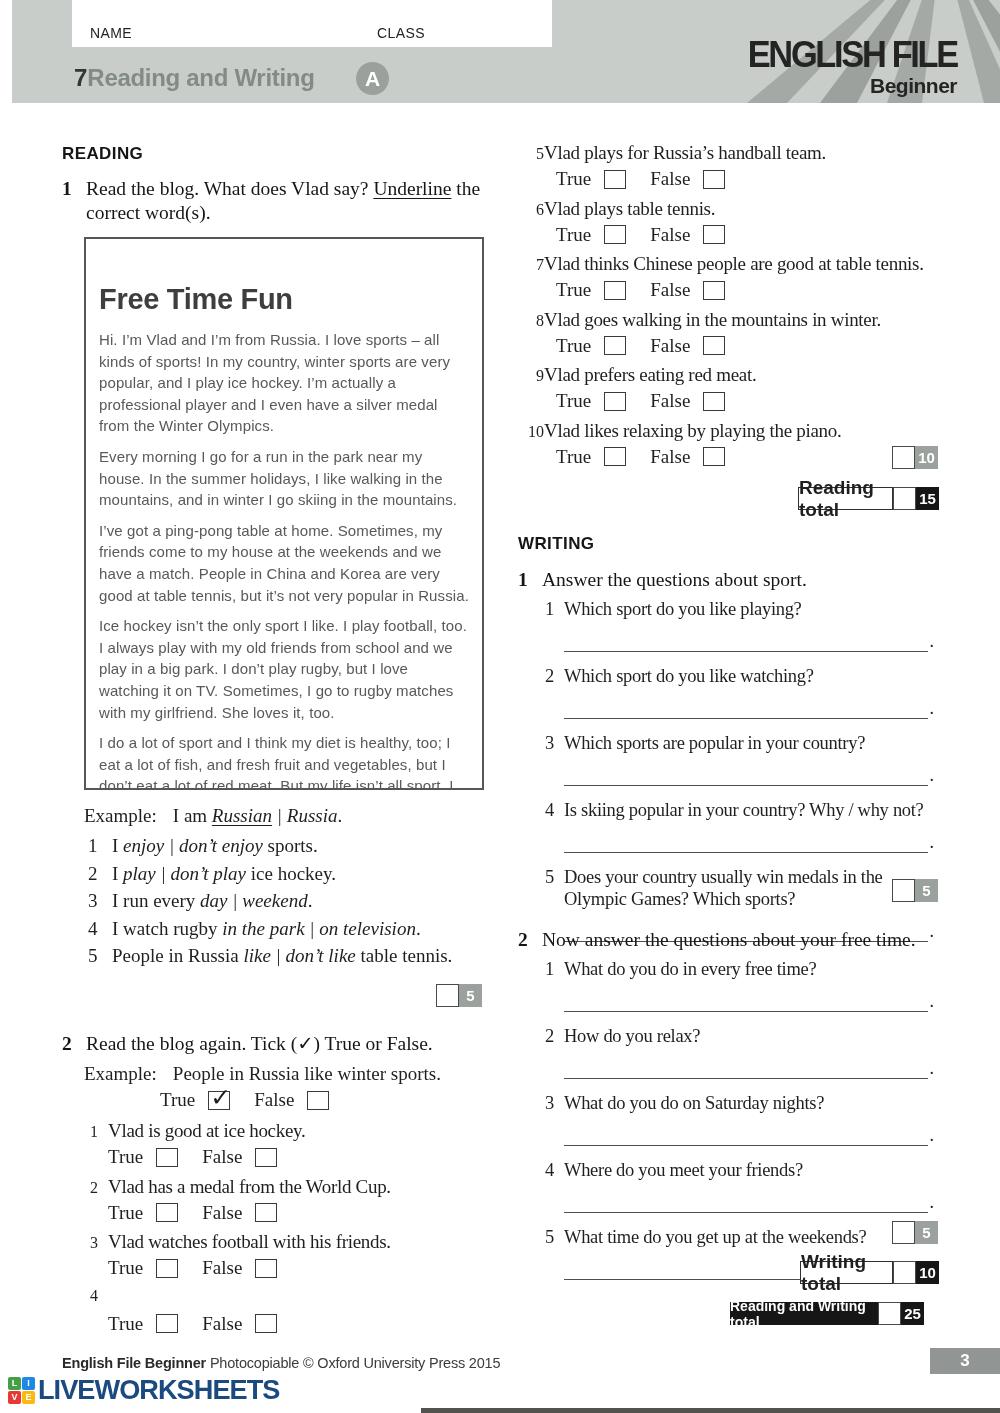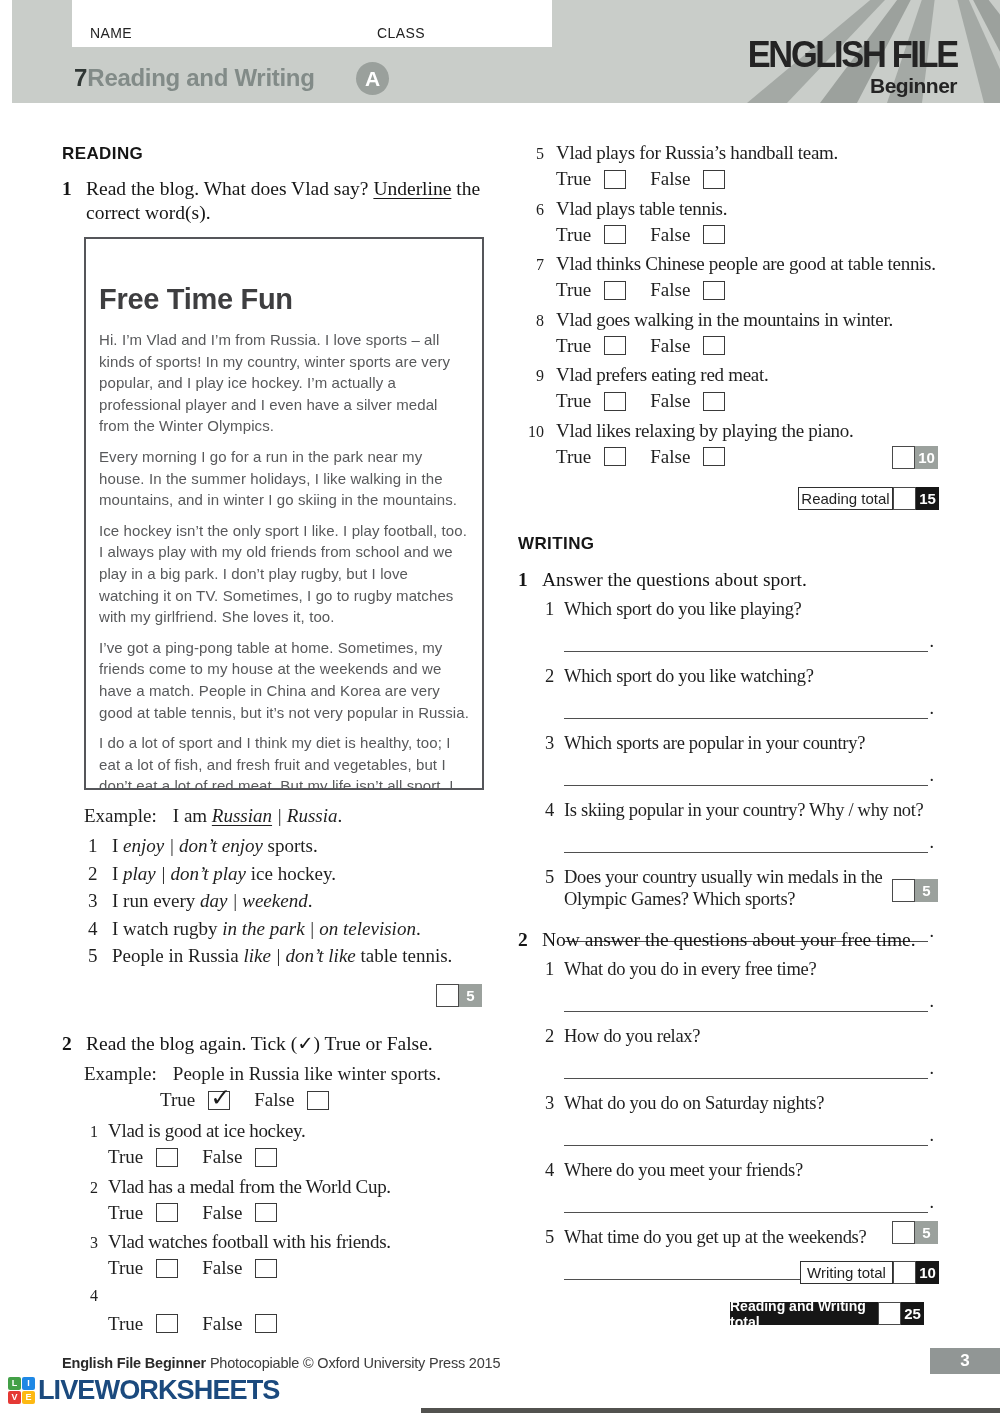--- a/index.html
+++ b/index.html
@@ -52,21 +52,21 @@
   .ex1-items .inum { width:12px; }
   .ex1-items .itxt { margin-left:12px; white-space:nowrap; }
 
   
   .score { display:flex; height:23px; }
   .score .s-white { width:23px; background:#fff; border:1.5px solid #4a4a4a; }
   .score .s-gray  { width:23px; background:#9ba19d; color:#fff; font-weight:bold; font-size:15px;
                     font-family:"Liberation Sans",sans-serif; display:flex; align-items:center; justify-content:center; }
   .score .s-black { width:23px; background:#161616; color:#fff; font-weight:bold; font-size:15px;
                     font-family:"Liberation Sans",sans-serif; display:flex; align-items:center; justify-content:center; }
-  .total-label { background:#fff; border:1.5px solid #2f2f2f; font-weight:normal; font-size:15px;
+  .total-label { background:#fff; border:1.5px solid #2f2f2f; font-weight:bold; font-size:19px;
                  font-family:"Liberation Sans",sans-serif; display:flex; align-items:center; justify-content:center; }
   .total-label-black { background:#161616; color:#fff; font-weight:bold; font-size:14px;
                  font-family:"Liberation Sans",sans-serif; display:flex; align-items:center; justify-content:center; }
 
   
   .stmt { font-size:19px; white-space:nowrap; letter-spacing:-.3px; }
   .tf { display:flex; align-items:center; font-size:19px; height:26px; }
   .tf .tfl { margin-right:13px; }
   .cb { width:22px; height:19px; border:1.5px solid #3a3a3a; background:#fff; flex:none; position:relative; }
   .cb-gap { margin-right:24px; }
@@ -74,21 +74,21 @@
           font-family:"DejaVu Sans",sans-serif; }
   .tf-item { margin-bottom:5.5px; }
   .tf-item .stmt-row { display:flex; align-items:baseline; height:24px; }
   .tf-item .inum { text-align:right; flex:none; }
 
   .ex2-left-items .inum { width:14px; }
   .ex2-left-items .stmt { margin-left:10px; }
   .ex2-left-items .tf { margin-left:24px; }
 
   .ex2-right-items .inum { width:26px; }
-  .ex2-right-items .stmt { margin-left:12px; }
+  .ex2-right-items .stmt { }
   .ex2-right-items .tf { margin-left:38px; }
 
   
   .q-block { margin-bottom:13px; }
   .q-row { display:flex; align-items:baseline; font-size:18.5px; line-height:22px; letter-spacing:-.3px; }
   .q-row .inum { width:14px; text-align:right; flex:none; }
   .q-row .qtxt { margin-left:10px; }
   .nowrap { white-space:nowrap; }
   .wrapbox { width:352px; }
   .ans { display:flex; align-items:flex-end; margin:11px 0 0 24px; width:370px; }
@@ -141,22 +141,22 @@
 
   <div class="abs serif instr irow" style="left:62px; top:177px; width:424px;">
     <span class="inum">1</span>
     <span class="itxt"><span>Read the blog. What does Vlad say? </span><span class="under">Underline</span><span> the correct word(s).</span></span>
   </div>
 
   <div class="blog">
     <div class="blog-title">Free Time Fun</div>
     <p>Hi. I’m Vlad and I’m from Russia. I love sports – all kinds of sports! In my country, winter sports are very popular, and I play ice hockey. I’m actually a professional player and I even have a silver medal from the Winter Olympics.</p>
     <p>Every morning I go for a run in the park near my house. In the summer holidays, I like walking in the mountains, and in winter I go skiing in the mountains.</p>
+    <p>I’ve got a ping-pong table at home. Sometimes, my friends come to my house at the weekends and we have a match. People in China and Korea are very good at table tennis, but it’s not very popular in Russia.</p>
     <p>Ice hockey isn’t the only sport I like. I play football, too. I always play with my old friends from school and we play in a big park. I don’t play rugby, but I love watching it on TV. Sometimes, I go to rugby matches with my girlfriend. She loves it, too.</p>
-    <p>I’ve got a ping-pong table at home. Sometimes, my friends come to my house at the weekends and we have a match. People in China and Korea are very good at table tennis, but it’s not very popular in Russia.</p>
     <p>I do a lot of sport and I think my diet is healthy, too; I eat a lot of fish, and fresh fruit and vegetables, but I don’t eat a lot of red meat. But my life isn’t all sport. I like relaxing, too. I go out at night and play computer games – when I have time!</p>
   </div>
 
   <div class="ex1-example serif">
     <span>Example:</span><span style="margin-left:16px;"><span>I am </span><span class="it under">Russian</span><span class="it"> | </span><span class="it">Russia</span><span>.</span></span>
   </div>
 
   <div class="ex1-items serif">
     <div class="irow">
         <span class="inum">1</span>

